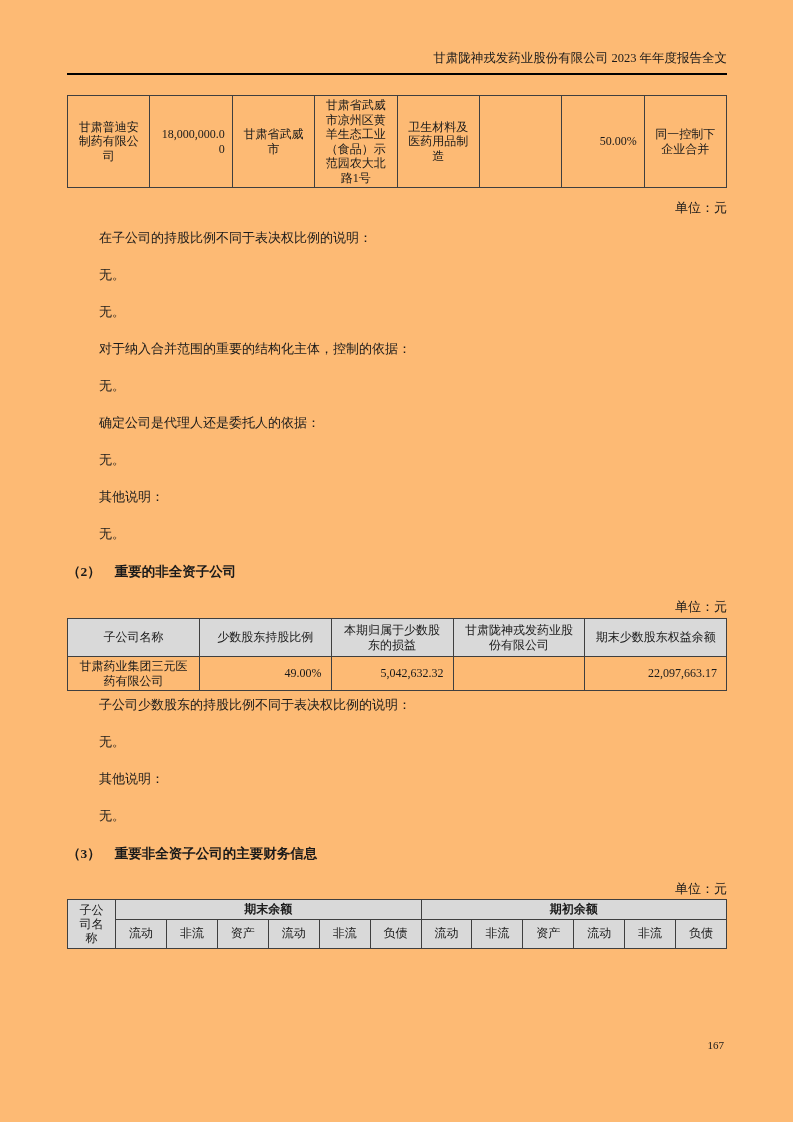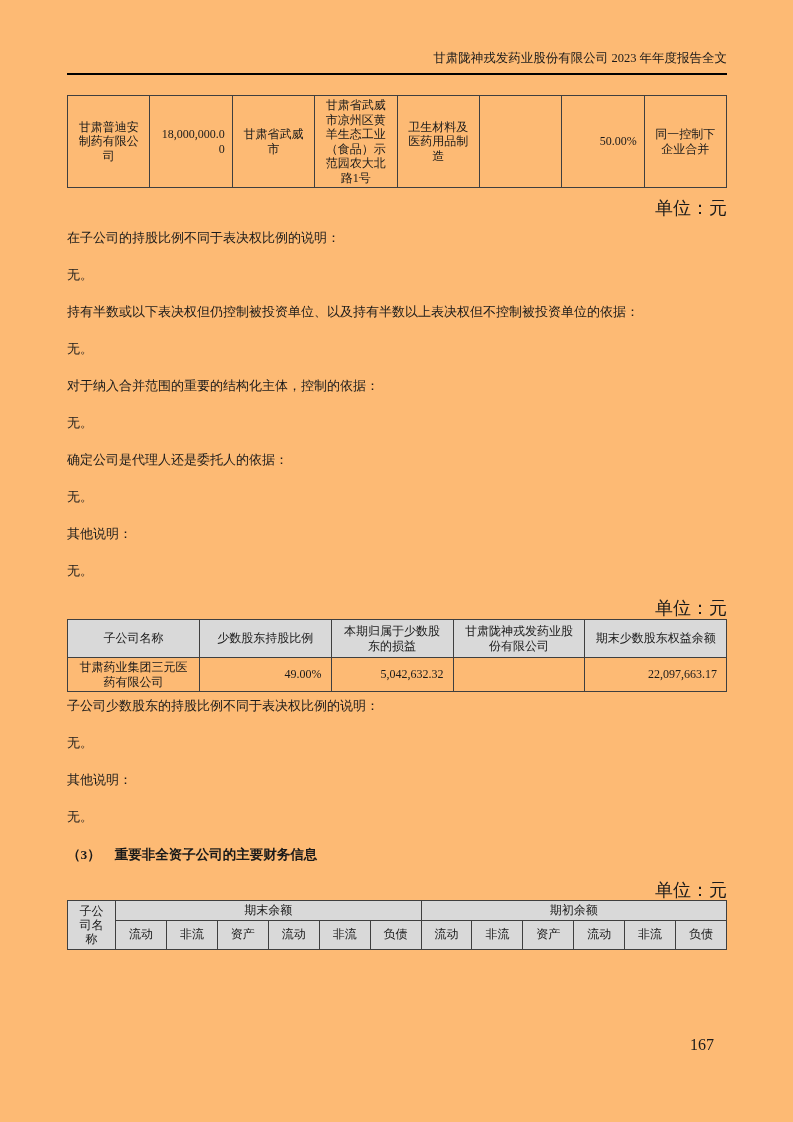--- a/index.html
+++ b/index.html
@@ -49,27 +49,27 @@
   .ar { text-align: right; }
   .num { word-break: break-all; }
 
   
   .tbl1 { margin-top: 20px; }
   .tbl1 td { height: 91px; }
 
   
   .unit {
     text-align: right;
-    font-size: 18px;
+    font-size: 13px;
     line-height: 16px;
     margin-top: 12px;
   }
 
   
-  .paras { margin-top: 14px; }
+  .paras { margin-top: 14px; margin-left: 32px; }
   p.para {
     margin: 0 0 21px 0;
     font-size: 13px;
     line-height: 16px;
   }
 
   
   h3.sec {
     margin: 18px 0 0 0;
     font-size: 13.5px;
@@ -83,30 +83,30 @@
   .tbl2 { margin-top: 3px; line-height: 15px; }
   .tbl2 thead th { height: 38px; padding: 3px 8px; }
   .tbl2 td { height: 32px; }
   .tbl2 td.ar { padding-right: 9px; }
 
   .notes { margin-top: 6px; }
 
   
   .tbl3 { margin-top: 2px; line-height: 15px; }
   .tbl3 th { padding: 2px 4px; }
-  .tbl3 .group-th { height: 19px; }
+  .tbl3 .group-th { height: 19px; font-weight: bold; }
   .tbl3 .sub-th { height: 29px; }
   .tbl3 .name-th { padding: 2px 9px; line-height: 14px; }
 
   
   .page-number {
     position: absolute;
     top: 1038px;
-    right: 79px;
-    font-size: 16px;
+    right: 69px;
+    font-size: 11px;
     line-height: 14px;
   }
 </style>
 </head>
 <body>
 
 <div class="page">
   <div class="content">
 
     <div class="doc-header-text">甘肃陇神戎发药业股份有限公司 2023 年年度报告全文</div>
@@ -135,30 +135,32 @@
           <td class="al">同一控制下企业合并</td>
         </tr>
       </tbody>
     </table>
 
     <div class="unit">单位：元</div>
 
     <div class="paras">
       <p class="para">在子公司的持股比例不同于表决权比例的说明：</p>
       <p class="para">无。</p>
-      <p class="para">持有半数或以下表决权但仍控制被投资单位、以及持有半数以上表决权但不控制被投资单位的依据：</p>
       <p class="para">无。</p>
       <p class="para">对于纳入合并范围的重要的结构化主体，控制的依据：</p>
       <p class="para">无。</p>
       <p class="para">确定公司是代理人还是委托人的依据：</p>
       <p class="para">无。</p>
       <p class="para">其他说明：</p>
       <p class="para">无。</p>
     </div>
 
+    <h3 class="sec">
+      <span>（2）</span><span class="sec-title">重要的非全资子公司</span>
+    </h3>
 
     <div class="unit after-sec">单位：元</div>
 
     <table class="tbl tbl2">
       <colgroup>
         <col style="width:20%">
           <col style="width:20%">
           <col style="width:18.5%">
           <col style="width:20%">
           <col style="width:21.5%">

